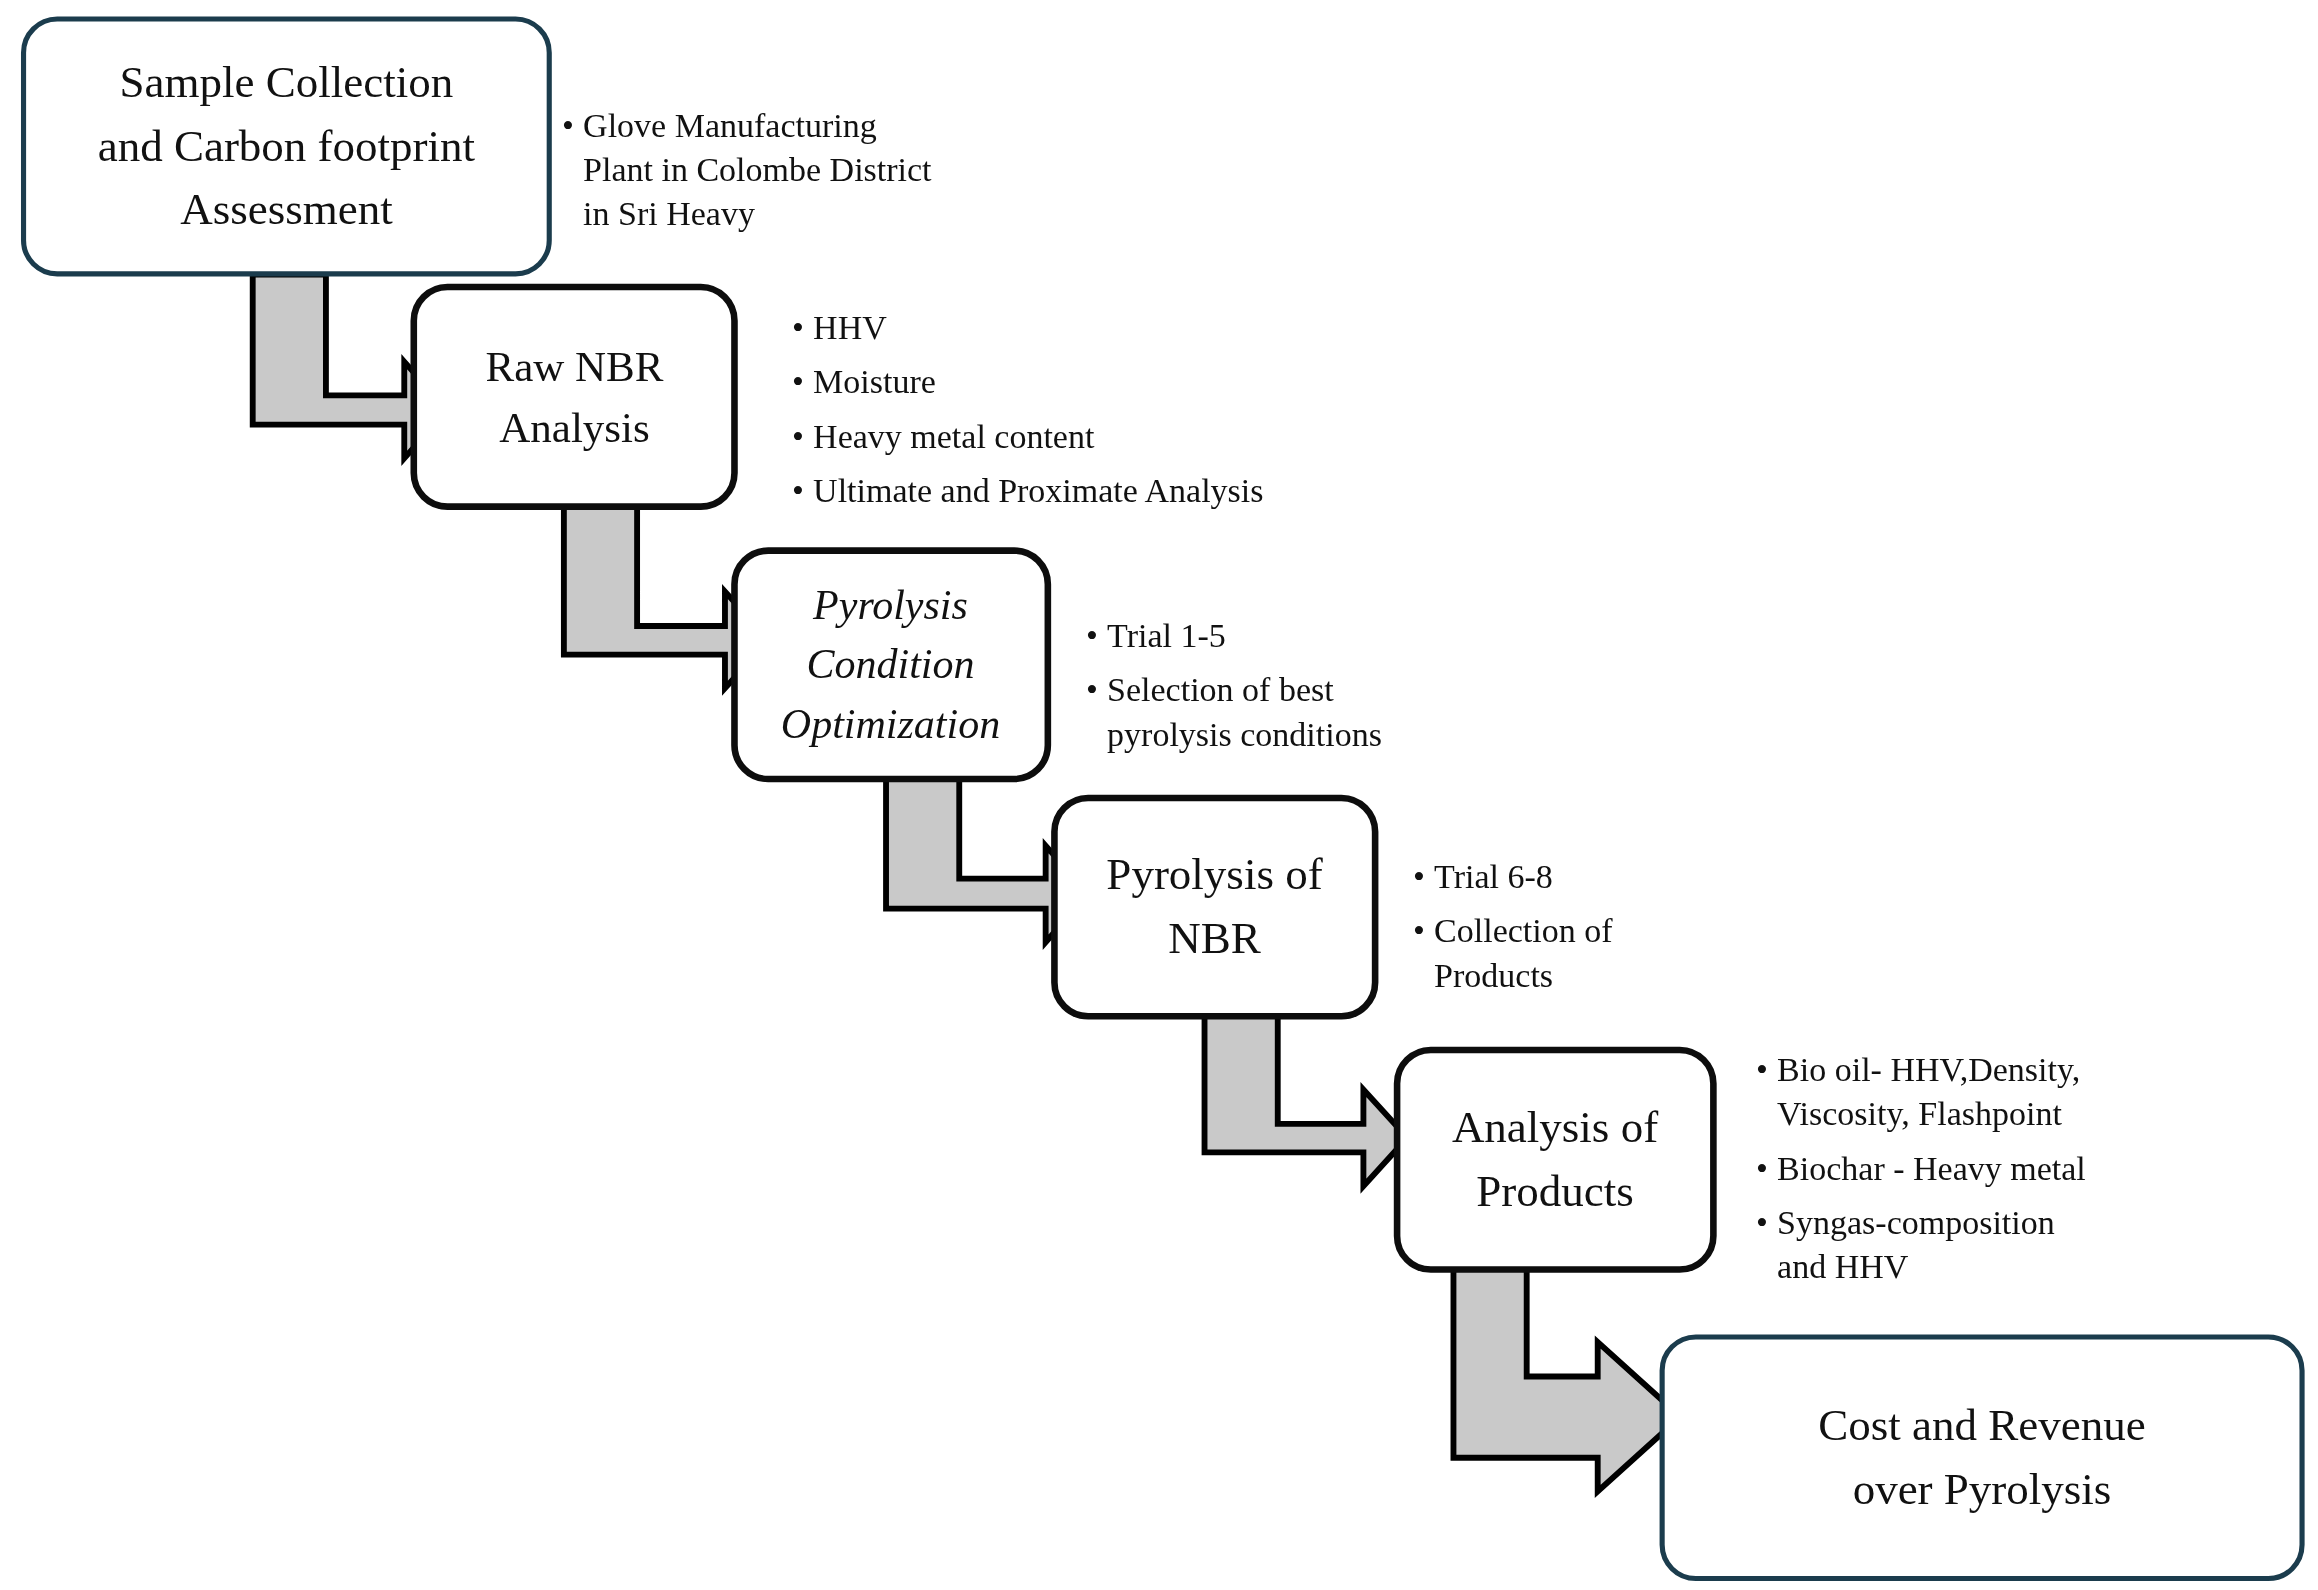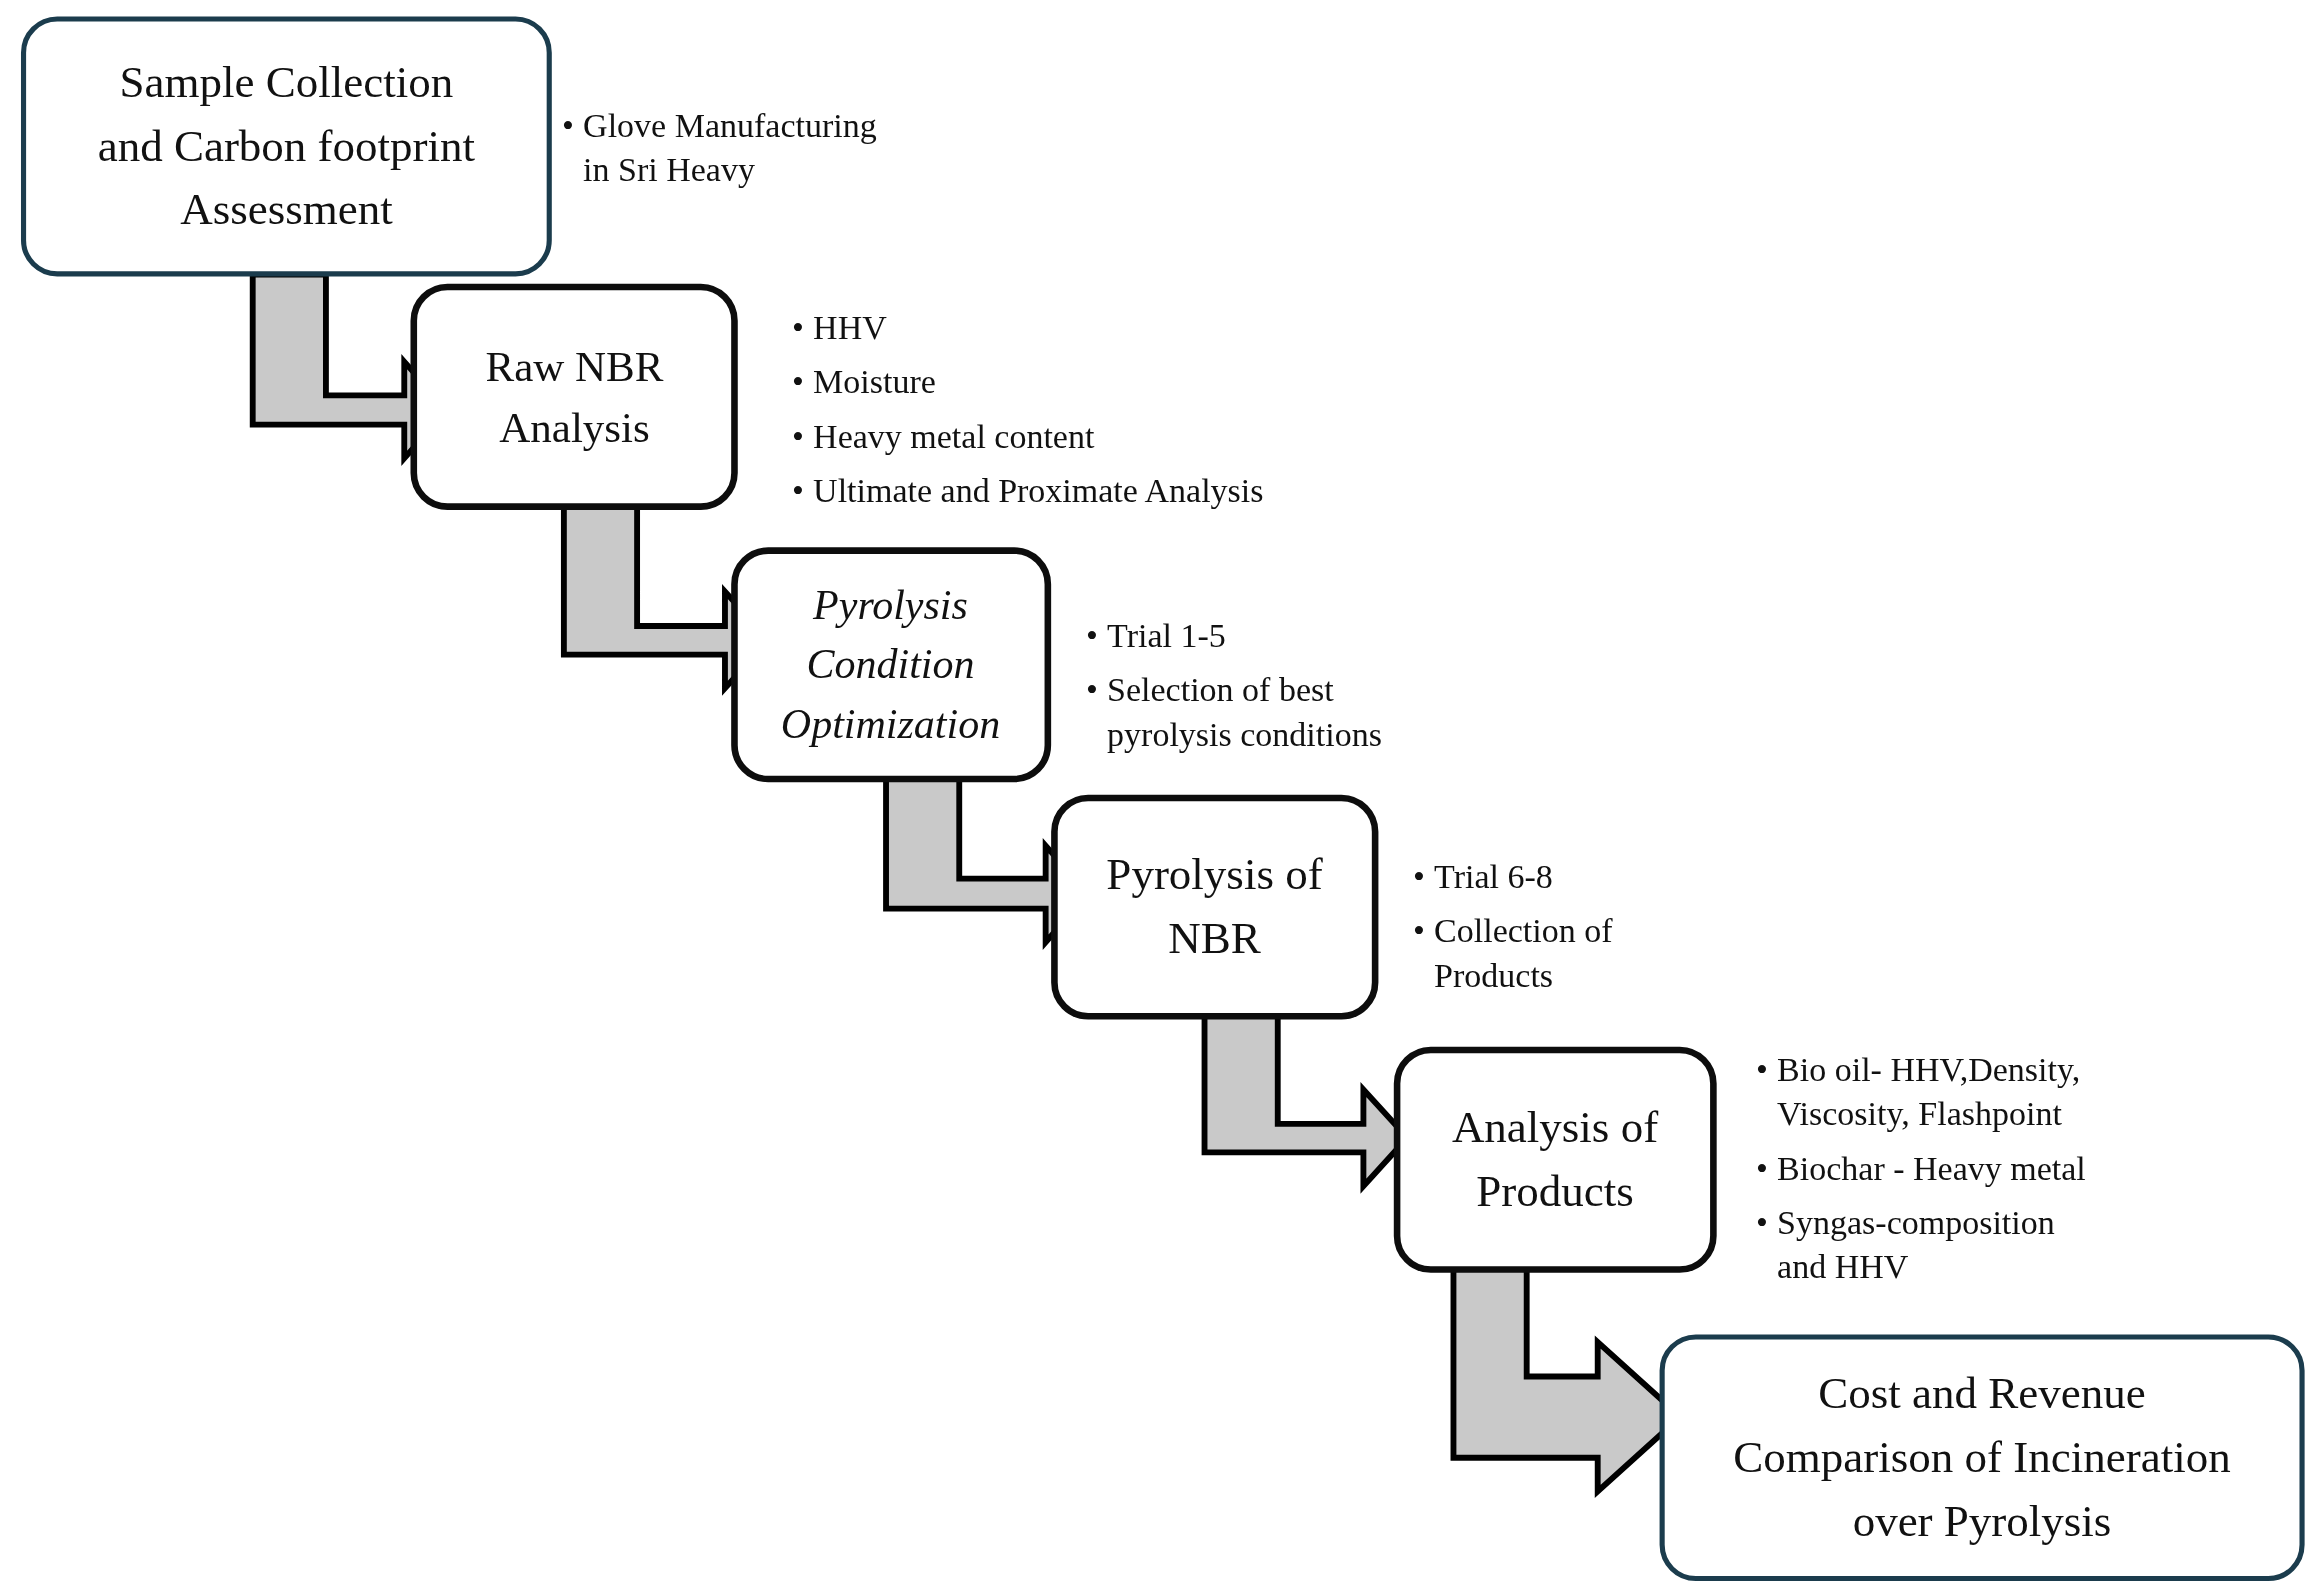--- a/index.html
+++ b/index.html
@@ -123,29 +123,29 @@
     <span class="ln">NBR</span>
   </div>
 
   <div class="node-label" style="left:1397px; top:1050px; width:316px; height:220px; font-size:45px;">
     <span class="ln">Analysis of</span>
     <span class="ln">Products</span>
   </div>
 
   <div class="node-label" style="left:1662px; top:1337px; width:640px; height:242px; font-size:45px;">
     <span class="ln">Cost and Revenue</span>
-    <span class="ln">Comparison of Incineration</span>
     <span class="ln">over Pyrolysis</span>
   </div>
 
   <div class="bullet-list" style="left:562px; top:104px; font-size:34px;">
     <div class="bullet-item">
       <span class="bullet-dot">•</span>
       <span class="bullet-text">
         <span class="ln">Glove Manufacturing</span>
+        <span class="ln">Plant in Colombe District</span>
         <span class="ln">in Sri Heavy</span>
       </span>
     </div>
   </div>
 
   <div class="bullet-list" style="left:792px; top:306px; font-size:34px;">
     <div class="bullet-item">
       <span class="bullet-dot">•</span>
       <span class="bullet-text">
         <span class="ln">HHV</span>

